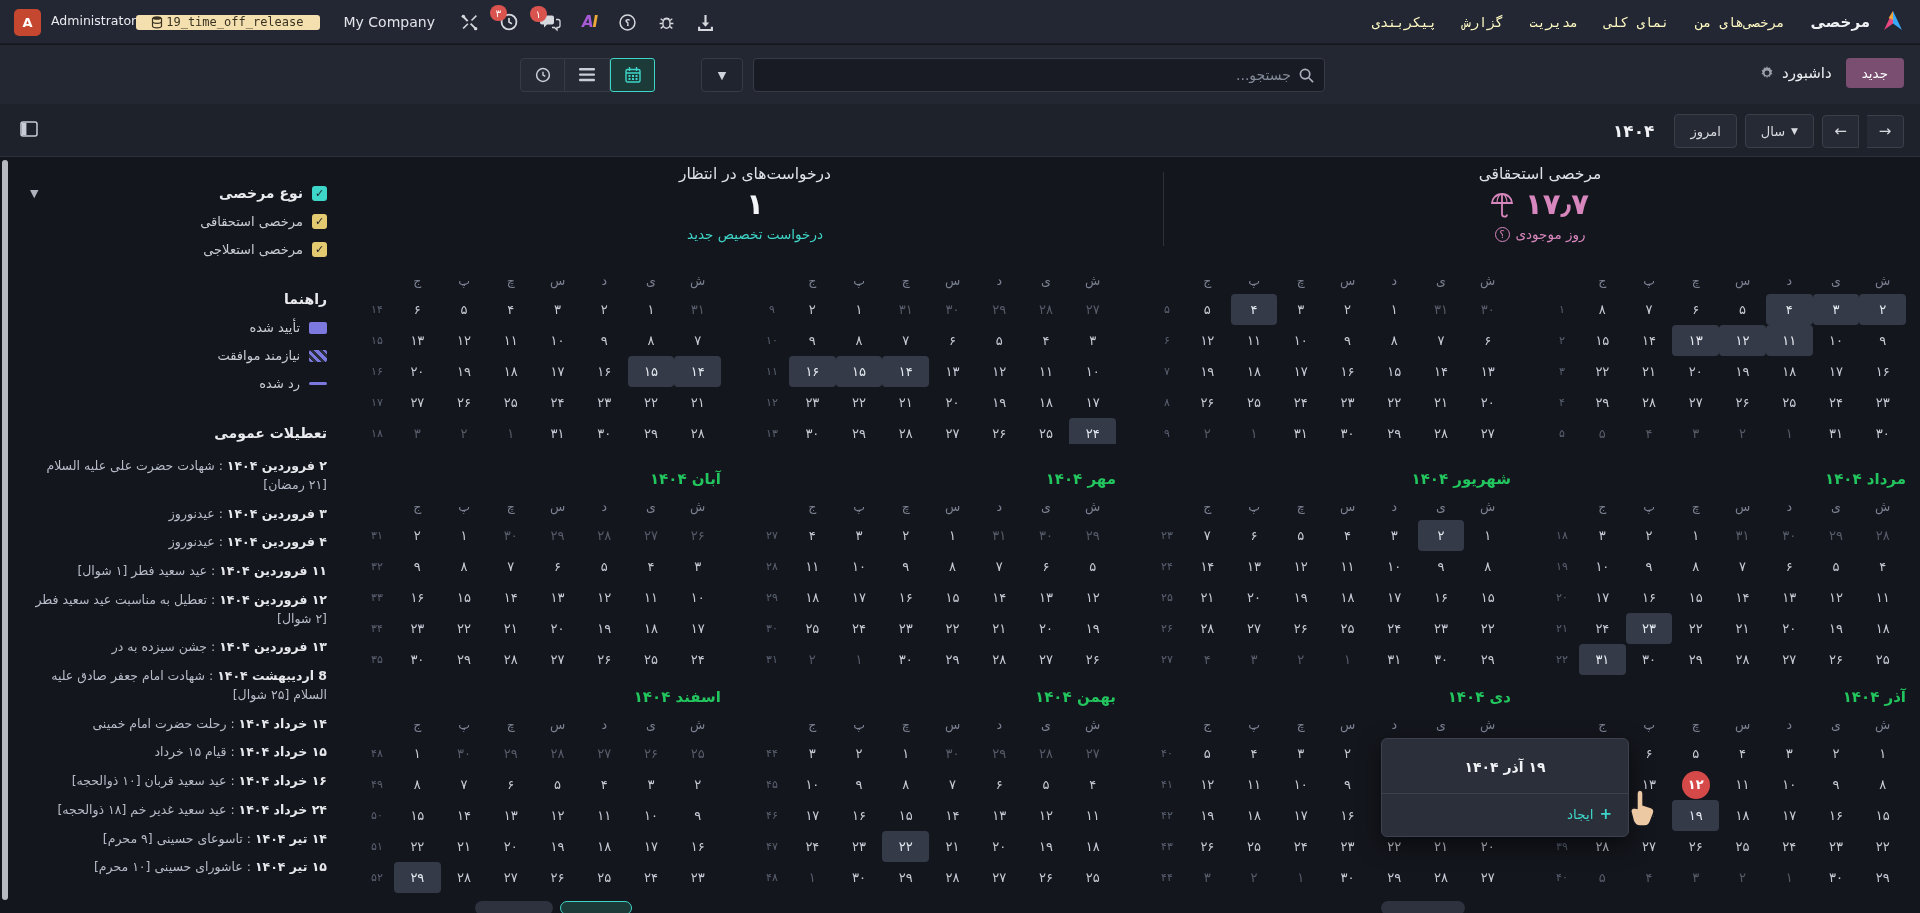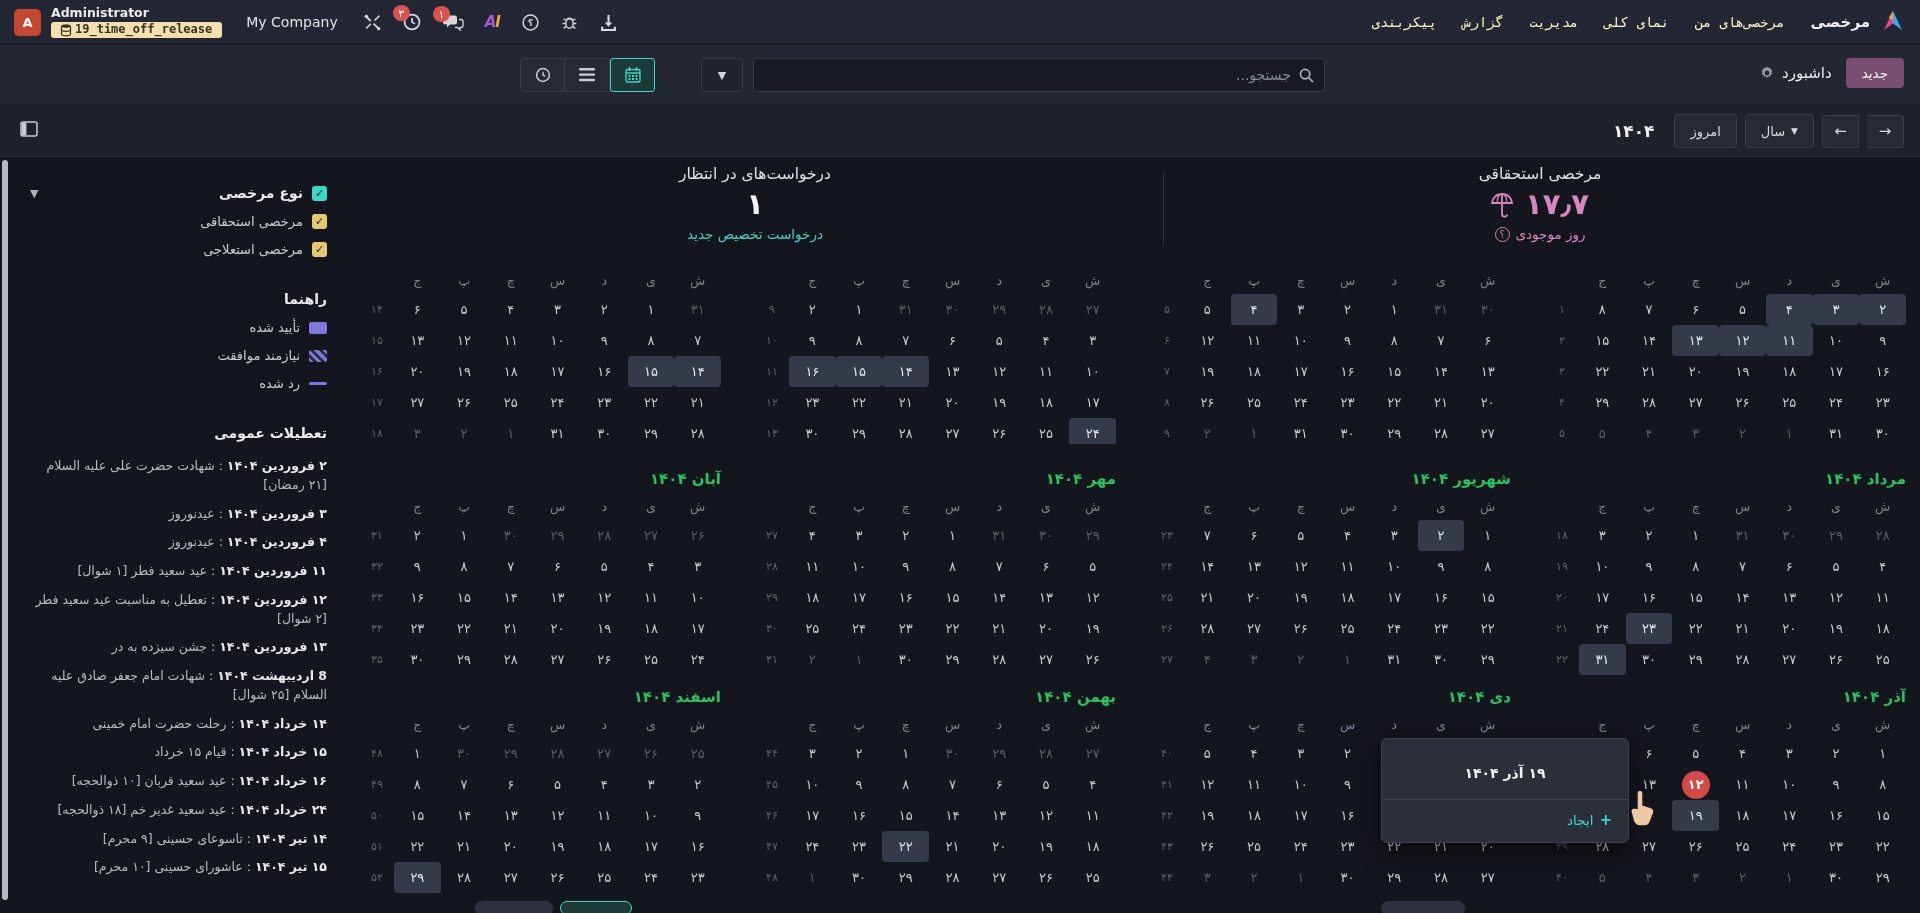--- a/index.html
+++ b/index.html
@@ -4,23 +4,23 @@
 <style>
   * { box-sizing: border-box; margin: 0; padding: 0; }
   html,body { background:#0e1014; }
   body { font-family:"DejaVu Sans", sans-serif; }
   .canvas { position:relative; width:1920px; height:913px; background:#14161d; overflow:hidden; direction:rtl; color:#d6d9e0; }
 
   
   .topbar { position:absolute; top:0; left:0; right:0; height:44px; background:#232733; border-bottom:1px solid #1a1d24; }
   .tb-left { position:absolute; left:14px; top:0; height:44px; display:flex; align-items:center; gap:10px; direction:ltr; }
   .avatar { width:27px; height:27px; border-radius:5px; background:#c5472f; color:#fff; font-size:13px; font-weight:bold; display:flex; align-items:center; justify-content:center; }
-  .userblock { display:flex; flex-direction:column; justify-content:center; line-height:1.15;font-weight:bold; }
+  .userblock { display:flex; flex-direction:row; justify-content:center; line-height:1.15; }
   .username { font-size:12.5px; color:#e8eaee; }
-  .dbtag { display:inline-flex; align-items:center; gap:4px; background:#f4e0ae; color:#3a3222; border-radius:3px; padding:1px 10px; font-family:"DejaVu Sans Mono", monospace; font-size:12px; margin-top:1px; }
+  .dbtag { display:inline-flex; align-items:center; gap:4px; background:#f4e0ae; color:#3a3222; border-radius:3px; padding:1px 16px; font-family:"DejaVu Sans Mono", monospace; font-size:12px; margin-top:1px; }
   .company { font-size:14px; color:#e2e4e9; margin-left:14px; }
   .sysicons { display:flex; align-items:center; gap:22px; margin-left:16px; }
   .icon-wrap { position:relative; display:flex; align-items:center; }
   .icon-wrap svg { display:block; }
   .cbadge { position:absolute; top:-8px; left:-10px; background:#d9534f; color:#fff; border-radius:9px; min-width:17px; height:16px; line-height:16px; font-size:10.5px; text-align:center; padding:0 3px; }
   .ai-glyph { font-weight:bold; font-style:italic; font-size:15px; letter-spacing:-1px; }
   .ai-glyph .a { color:#a75ad6; } .ai-glyph .i { color:#eba83a; }
   .tb-menus { position:absolute; right:14px; top:0; height:44px; display:flex; align-items:center; gap:26px; }
   .applogo { width:26px; height:26px; }
   .appname { font-size:15px; font-weight:bold; color:#f0f1f4; margin-right:-16px; }
@@ -96,21 +96,21 @@
   .m-hd { height:26px; line-height:26px; font-size:12.5px; color:#7b8292; }
   .day { height:31px; line-height:31px; font-size:13px; color:#c6cbd6; cursor:pointer; }
   .day.other { color:#565c69; }
   .day.hl { background:#343a48; border-radius:4px; color:#e6e9f0; }
   .wk { height:31px; line-height:31px; font-size:11px; color:#596070; }
   .m-grid .wk.hd { height:26px; line-height:26px; }
   .today-pill { display:inline-block; width:28px; height:28px; line-height:28px; border-radius:50%; background:#d64949; color:#fff; font-weight:bold; }
 
   
   .tooltip { position:absolute; left:1381px; top:738px; width:248px; background:#2b2f3a; border:1px solid #3c414d; border-radius:6px; box-shadow:0 8px 22px rgba(0,0,0,.55); z-index:10; }
-  .tt-head { padding:26px 12px 9px; text-align:center; font-weight:bold; font-size:14px; color:#f0f2f5; }
+  .tt-head { padding:20px 12px 9px; text-align:center; font-weight:bold; font-size:14px; color:#f0f2f5; }
   .tt-row { display:flex; align-items:center; gap:8px; padding:5px 14px; font-size:12.5px; color:#ccd1da; }
   .tt-dot { width:9px; height:9px; border-radius:50%; background:#e8c653; flex:none; }
   .tt-foot { margin-top:9px; border-top:1px solid #3c414d; padding:11px 16px 13px; text-align:right; color:#3ed6c8; font-size:13.5px; cursor:pointer; display:flex; align-items:center; gap:6px; justify-content:flex-start; }
   .tt-plus { font-weight:bold; font-size:15px; }
   .cursor-blob { position:absolute; left:1628px; top:788px; z-index:12; }
 
   
   .clip-pill { position:absolute; top:901px; height:14px; border-radius:7px; z-index:5; }
   .pill-a { left:475px; width:78px; background:#2d323e; }
   .pill-b { left:560px; width:72px; background:#1b3a38; border:1.5px solid #3ed6c8; }

